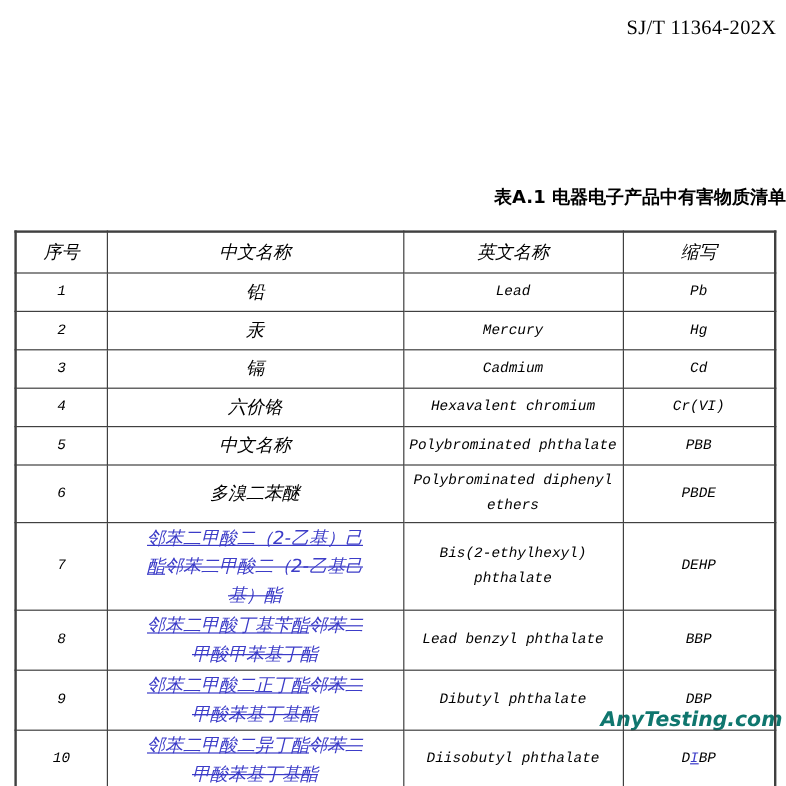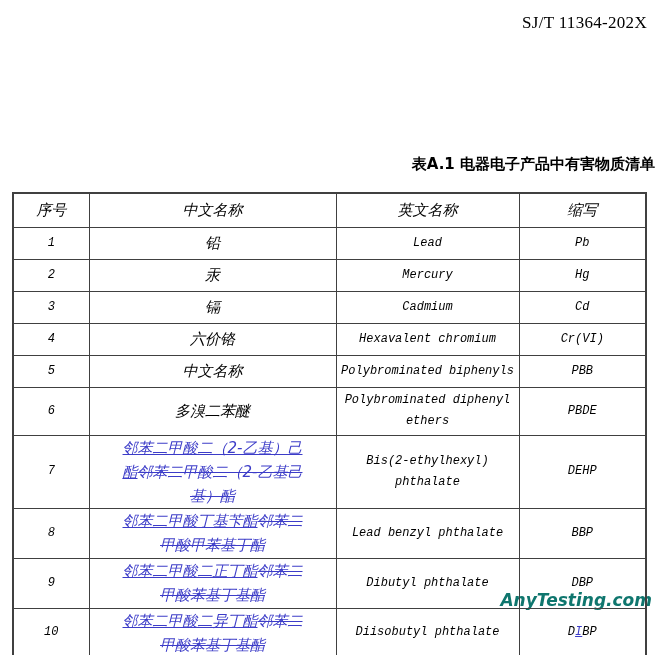--- a/index.html
+++ b/index.html
@@ -115,21 +115,21 @@
             <div class="cn-wrap"><span class="seg-normal">六价铬</span></div>
           </td>
           <td class="cell-en">Hexavalent chromium</td>
           <td class="cell-abbr"><span class="seg-normal">Cr(VI)</span></td>
         </tr>
         <tr style="height: 32px;">
           <td class="cell-no">5</td>
           <td class="cell-cn">
             <div class="cn-wrap"><span class="seg-normal">中文名称</span></div>
           </td>
-          <td class="cell-en">Polybrominated biphenyls</td>
+          <td class="cell-en">Polybrominated phthalate</td>
           <td class="cell-abbr"><span class="seg-normal">PBB</span></td>
         </tr>
         <tr style="height: 48px;">
           <td class="cell-no">6</td>
           <td class="cell-cn">
             <div class="cn-wrap"><span class="seg-normal">多溴二苯醚</span></div>
           </td>
           <td class="cell-en">Polybrominated diphenyl ethers</td>
           <td class="cell-abbr"><span class="seg-normal">PBDE</span></td>
         </tr>

